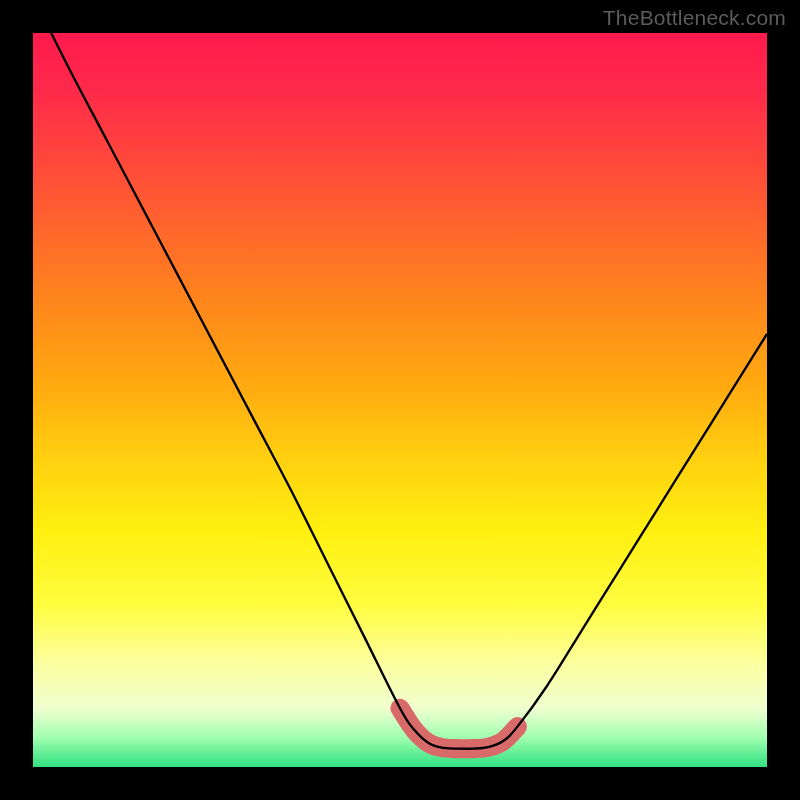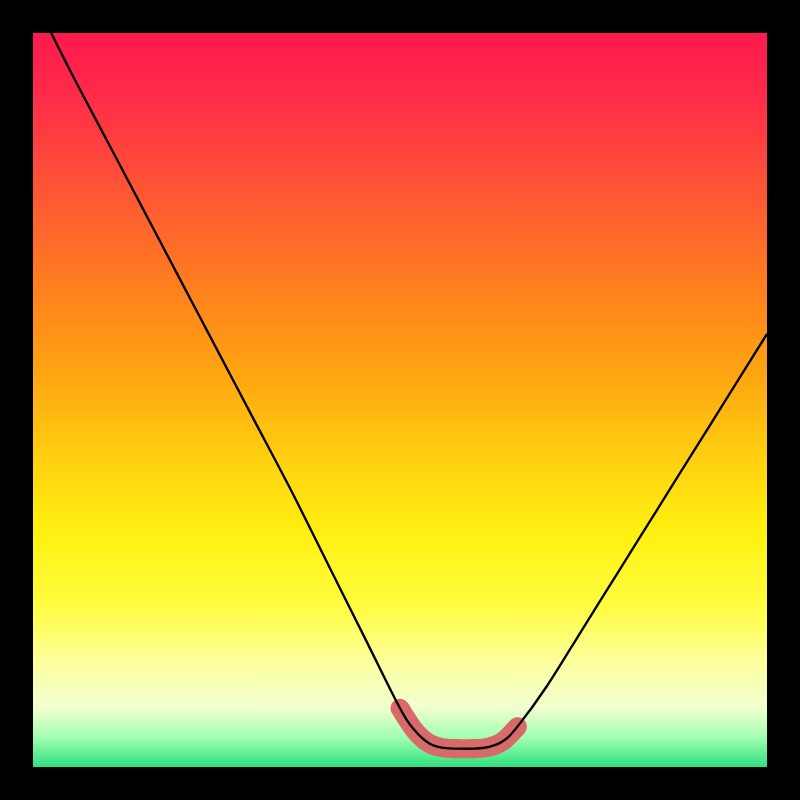--- a/index.html
+++ b/index.html
@@ -27,13 +27,14 @@
 <body>
 
 <div class="stage">
   <div class="plot">
     <div class="gradient"></div>
     <svg class="curve" viewBox="0 0 100 100" preserveAspectRatio="none">
       <path id="marker-path" fill="none" stroke="#d86a6a" stroke-width="2.6" stroke-linecap="round" stroke-linejoin="round" d="M 50.000 92.000 C 50.360 92.540 51.280 94.136 52.000 95.000 C 52.720 95.864 53.280 96.368 54.000 96.800 C 54.720 97.232 55.280 97.274 56.000 97.400 C 56.720 97.526 57.280 97.482 58.000 97.500 C 58.720 97.518 59.280 97.536 60.000 97.500 C 60.720 97.464 61.280 97.480 62.000 97.300 C 62.720 97.120 63.280 97.004 64.000 96.500 C 64.720 95.996 65.640 94.860 66.000 94.500"></path>
       <path id="curve-path" fill="none" stroke="#000" stroke-width="0.32" stroke-linejoin="round" d="M 0.000 -5.000 C 0.900 -3.200 3.200 1.490 5.000 5.000 C 6.800 8.510 8.200 11.080 10.000 14.500 C 11.800 17.920 13.200 20.580 15.000 24.000 C 16.800 27.420 18.200 30.080 20.000 33.500 C 21.800 36.920 23.200 39.580 25.000 43.000 C 26.800 46.420 28.200 49.080 30.000 52.500 C 31.800 55.920 33.200 58.490 35.000 62.000 C 36.800 65.510 38.200 68.400 40.000 72.000 C 41.800 75.600 43.200 78.400 45.000 82.000 C 46.800 85.600 48.740 89.660 50.000 92.000 C 51.260 94.340 51.280 94.136 52.000 95.000 C 52.720 95.864 53.280 96.368 54.000 96.800 C 54.720 97.232 55.280 97.274 56.000 97.400 C 56.720 97.526 57.280 97.482 58.000 97.500 C 58.720 97.518 59.280 97.536 60.000 97.500 C 60.720 97.464 61.280 97.480 62.000 97.300 C 62.720 97.120 63.280 97.004 64.000 96.500 C 64.720 95.996 64.920 95.850 66.000 94.500 C 67.080 93.150 68.380 91.430 70.000 89.000 C 71.620 86.570 73.200 83.880 75.000 81.000 C 76.800 78.120 78.200 75.880 80.000 73.000 C 81.800 70.120 83.200 67.880 85.000 65.000 C 86.800 62.120 88.200 59.880 90.000 57.000 C 91.800 54.120 93.200 51.880 95.000 49.000 C 96.800 46.120 99.100 42.440 100.000 41.000"></path>
     </svg>
   </div>
+  <div class="watermark">TheBottleneck.com</div>
 </div>
 
 </body></html>

